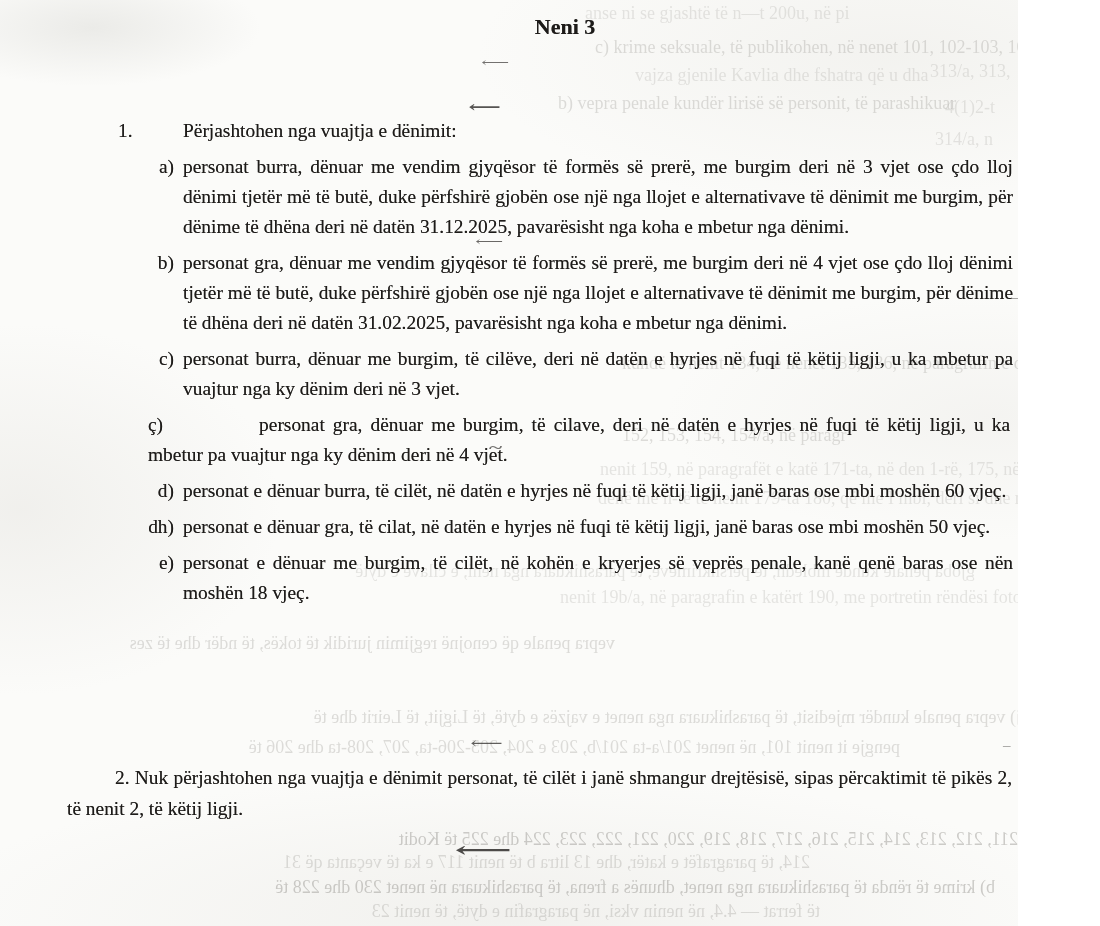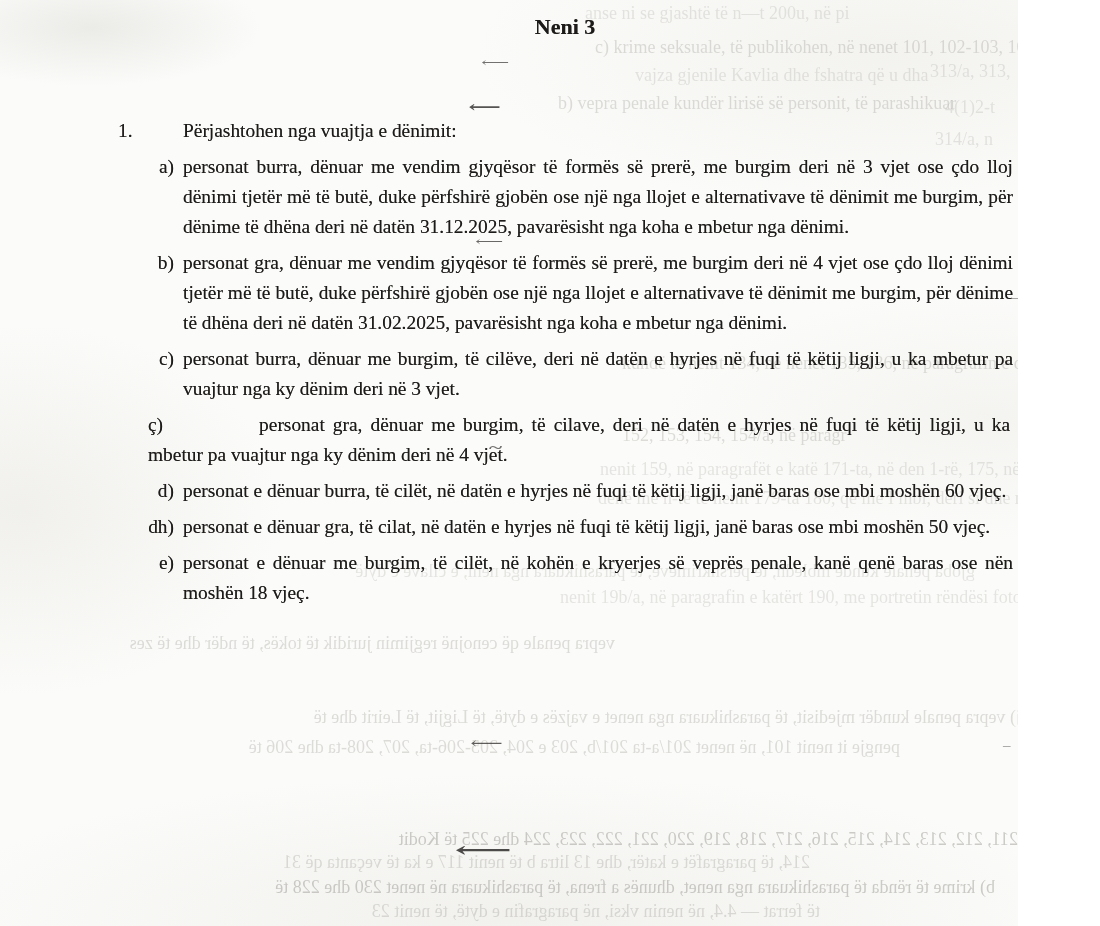--- a/index.html
+++ b/index.html
@@ -126,15 +126,16 @@
         <span class="text">personat e dënuar gra, të cilat, në datën e hyrjes në fuqi të këtij ligji, janë baras ose mbi moshën 50 vjeç.</span>
       </div>
 
       <div class="item">
         <span class="letter">e)</span>
         <span class="text">personat e dënuar me burgim, të cilët, në kohën e kryerjes së veprës penale, kanë qenë baras ose nën moshën 18 vjeç.</span>
       </div>
 
     </div>
 
+    <div class="para2">2. Nuk përjashtohen nga vuajtja e dënimit personat, të cilët i janë shmangur drejtësisë, sipas përcaktimit të pikës 2, të nenit 2, të këtij ligji.</div>
 
   </div>
 </div>
 
 </body></html>

